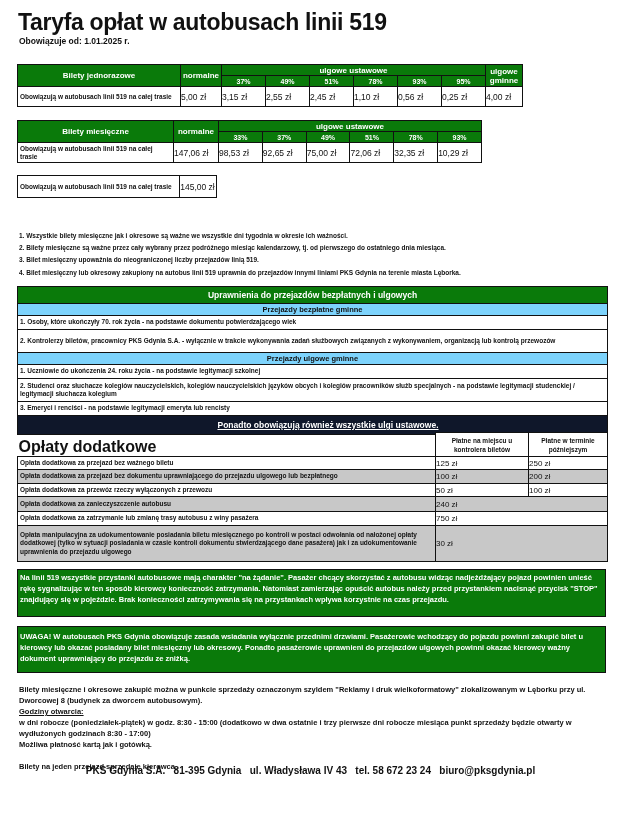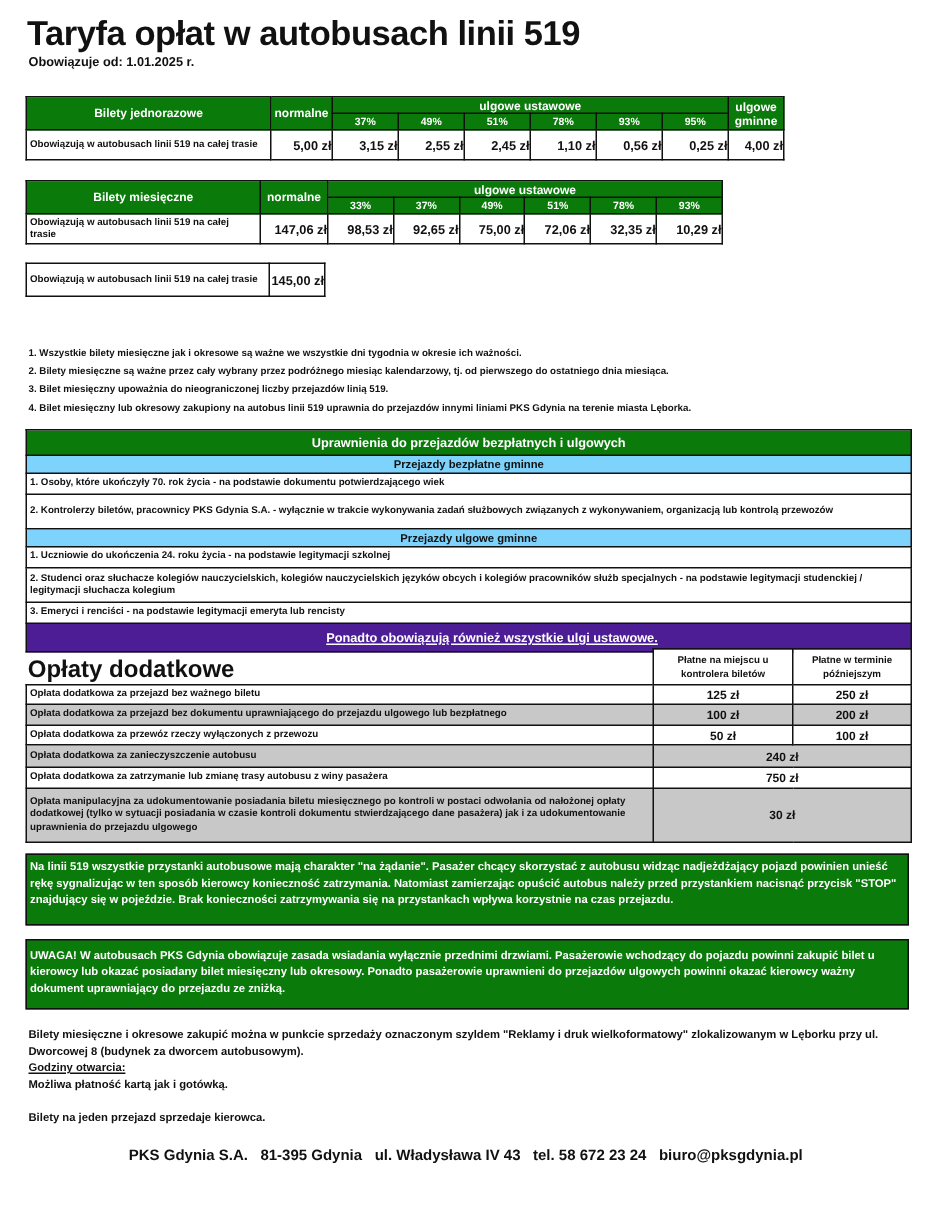--- a/index.html
+++ b/index.html
@@ -8,37 +8,37 @@
   .abs { position: absolute; }
   .title { left: 18px; top: 9px; font-size: 23px; font-weight: bold; letter-spacing: -0.3px; }
   .subtitle { left: 19px; top: 36px; font-size: 8.5px; font-weight: bold; }
 
   table { border-collapse: collapse; position: absolute; }
   td, th { border: 1px solid #111; padding: 0; }
   .g { background: #0a7a0a; color: #fff; font-weight: bold; text-align: center; }
   .gh { font-size: 8px; }
   .gpct { font-size: 7px; height: 10px; }
   .desc { font-size: 6.5px; font-weight: bold; text-align: left; padding: 1px 2px; line-height: 8px; }
-  .price { font-size: 8.5px; font-weight: bold; text-align: right; margin-top: 37px; }
+  .price { font-size: 8.5px; font-weight: normal; text-align: left; margin-top: 37px; }
 
   .notes { left: 19px; top: 230px; font-size: 6.5px; font-weight: bold; line-height: 12.2px; }
 
   .upr { left: 17px; top: 286px; width: 591px; }
   .upr td { border: 1px solid #111; }
   .upr .hdr { background: #0a7a0a; color: #fff; font-size: 8.5px; font-weight: bold; text-align: center; height: 16px; }
   .upr .sub { background: #7dd3fc; font-size: 7.5px; font-weight: bold; text-align: center; height: 11px; }
   .upr .item { font-size: 6.5px; font-weight: bold; padding: 1px 2px; line-height: 8.5px; background: #fff; }
-  .upr .foot { background: #4c1d95; color: #fff; font-size: 8.5px; font-weight: bold; text-align: center; height: 18px; text-decoration: underline; padding-left: 31px; }
+  .upr .foot { background: #0f172a; color: #fff; font-size: 8.5px; font-weight: bold; text-align: center; height: 18px; text-decoration: underline; padding-left: 31px; }
 
   .fees { left: 17px; top: 432px; width: 591px; }
   .fees td { border: 1px solid #111; }
   .fees .ftitle { border: none; font-size: 16px; font-weight: bold; vertical-align: bottom; padding: 0 0 0 1px; }
   .fees .fhead { font-size: 6.5px; font-weight: bold; text-align: center; line-height: 9px; background: #fff; }
   .fees .fdesc { font-size: 6.5px; font-weight: bold; padding: 1px 2px; line-height: 8.5px; }
-  .fees .fval { font-size: 8px; font-weight: bold; text-align: center; margin-top: 17px; }
+  .fees .fval { font-size: 8px; font-weight: normal; text-align: left; margin-top: 17px; }
   .fees tr.grey td { background: #c8c8c8; }
 
   .box { left: 17px; width: 589px; background: #0a7a0a; border: 1px solid #111; color: #fff;
          font-size: 7.5px; font-weight: bold; text-align: left; line-height: 11px; padding: 2px 2px; box-sizing: border-box; }
   .info { left: 19px; top: 684px; width: 595px; font-size: 7.5px; font-weight: bold; line-height: 11px; }
   .info .u { text-decoration: underline; }
   .footer { left: 0; width: 621px; top: 765px; text-align: center; font-size: 10px; font-weight: bold; }
 </style>
 </head>
 <body>
@@ -188,18 +188,19 @@
   </tr>
 </tbody>
   </table>
 
 <div class="abs box" style="top:569px; height:48px;">Na linii 519 wszystkie przystanki autobusowe mają charakter "na żądanie". Pasażer chcący skorzystać z autobusu widząc nadjeżdżający pojazd powinien unieść rękę sygnalizując w ten sposób kierowcy konieczność zatrzymania. Natomiast zamierzając opuścić autobus należy przed przystankiem nacisnąć przycisk "STOP" znajdujący się w pojeździe. Brak konieczności zatrzymywania się na przystankach wpływa korzystnie na czas przejazdu.</div>
 <div class="abs box" style="top:626px; height:47px; padding-top:4px;">UWAGA! W autobusach PKS Gdynia obowiązuje zasada wsiadania wyłącznie przednimi drzwiami. Pasażerowie wchodzący do pojazdu powinni zakupić bilet u kierowcy lub okazać posiadany bilet miesięczny lub okresowy. Ponadto pasażerowie uprawnieni do przejazdów ulgowych powinni okazać kierowcy ważny dokument uprawniający do przejazdu ze zniżką.</div>
 
 <div class="abs info">
   <div>Bilety miesięczne i okresowe zakupić można w punkcie sprzedaży oznaczonym szyldem "Reklamy i druk wielkoformatowy" zlokalizowanym w Lęborku przy ul. Dworcowej 8 (budynek za dworcem autobusowym).</div>
   <div class="u">Godziny otwarcia:</div>
+  <div>w dni robocze (poniedziałek-piątek) w godz. 8:30 - 15:00 (dodatkowo w dwa ostatnie i trzy pierwsze dni robocze miesiąca punkt sprzedaży będzie otwarty w wydłużonych godzinach 8:30 - 17:00)</div>
   <div>Możliwa płatność kartą jak i gotówką.</div>
   <div style="height:11px;"></div>
   <div>Bilety na jeden przejazd sprzedaje kierowca.</div>
 </div>
 
 <div class="abs footer" style="white-space:pre;">PKS Gdynia S.A.   81-395 Gdynia   ul. Władysława IV 43   tel. 58 672 23 24   biuro@pksgdynia.pl</div>
 
 </body></html>

